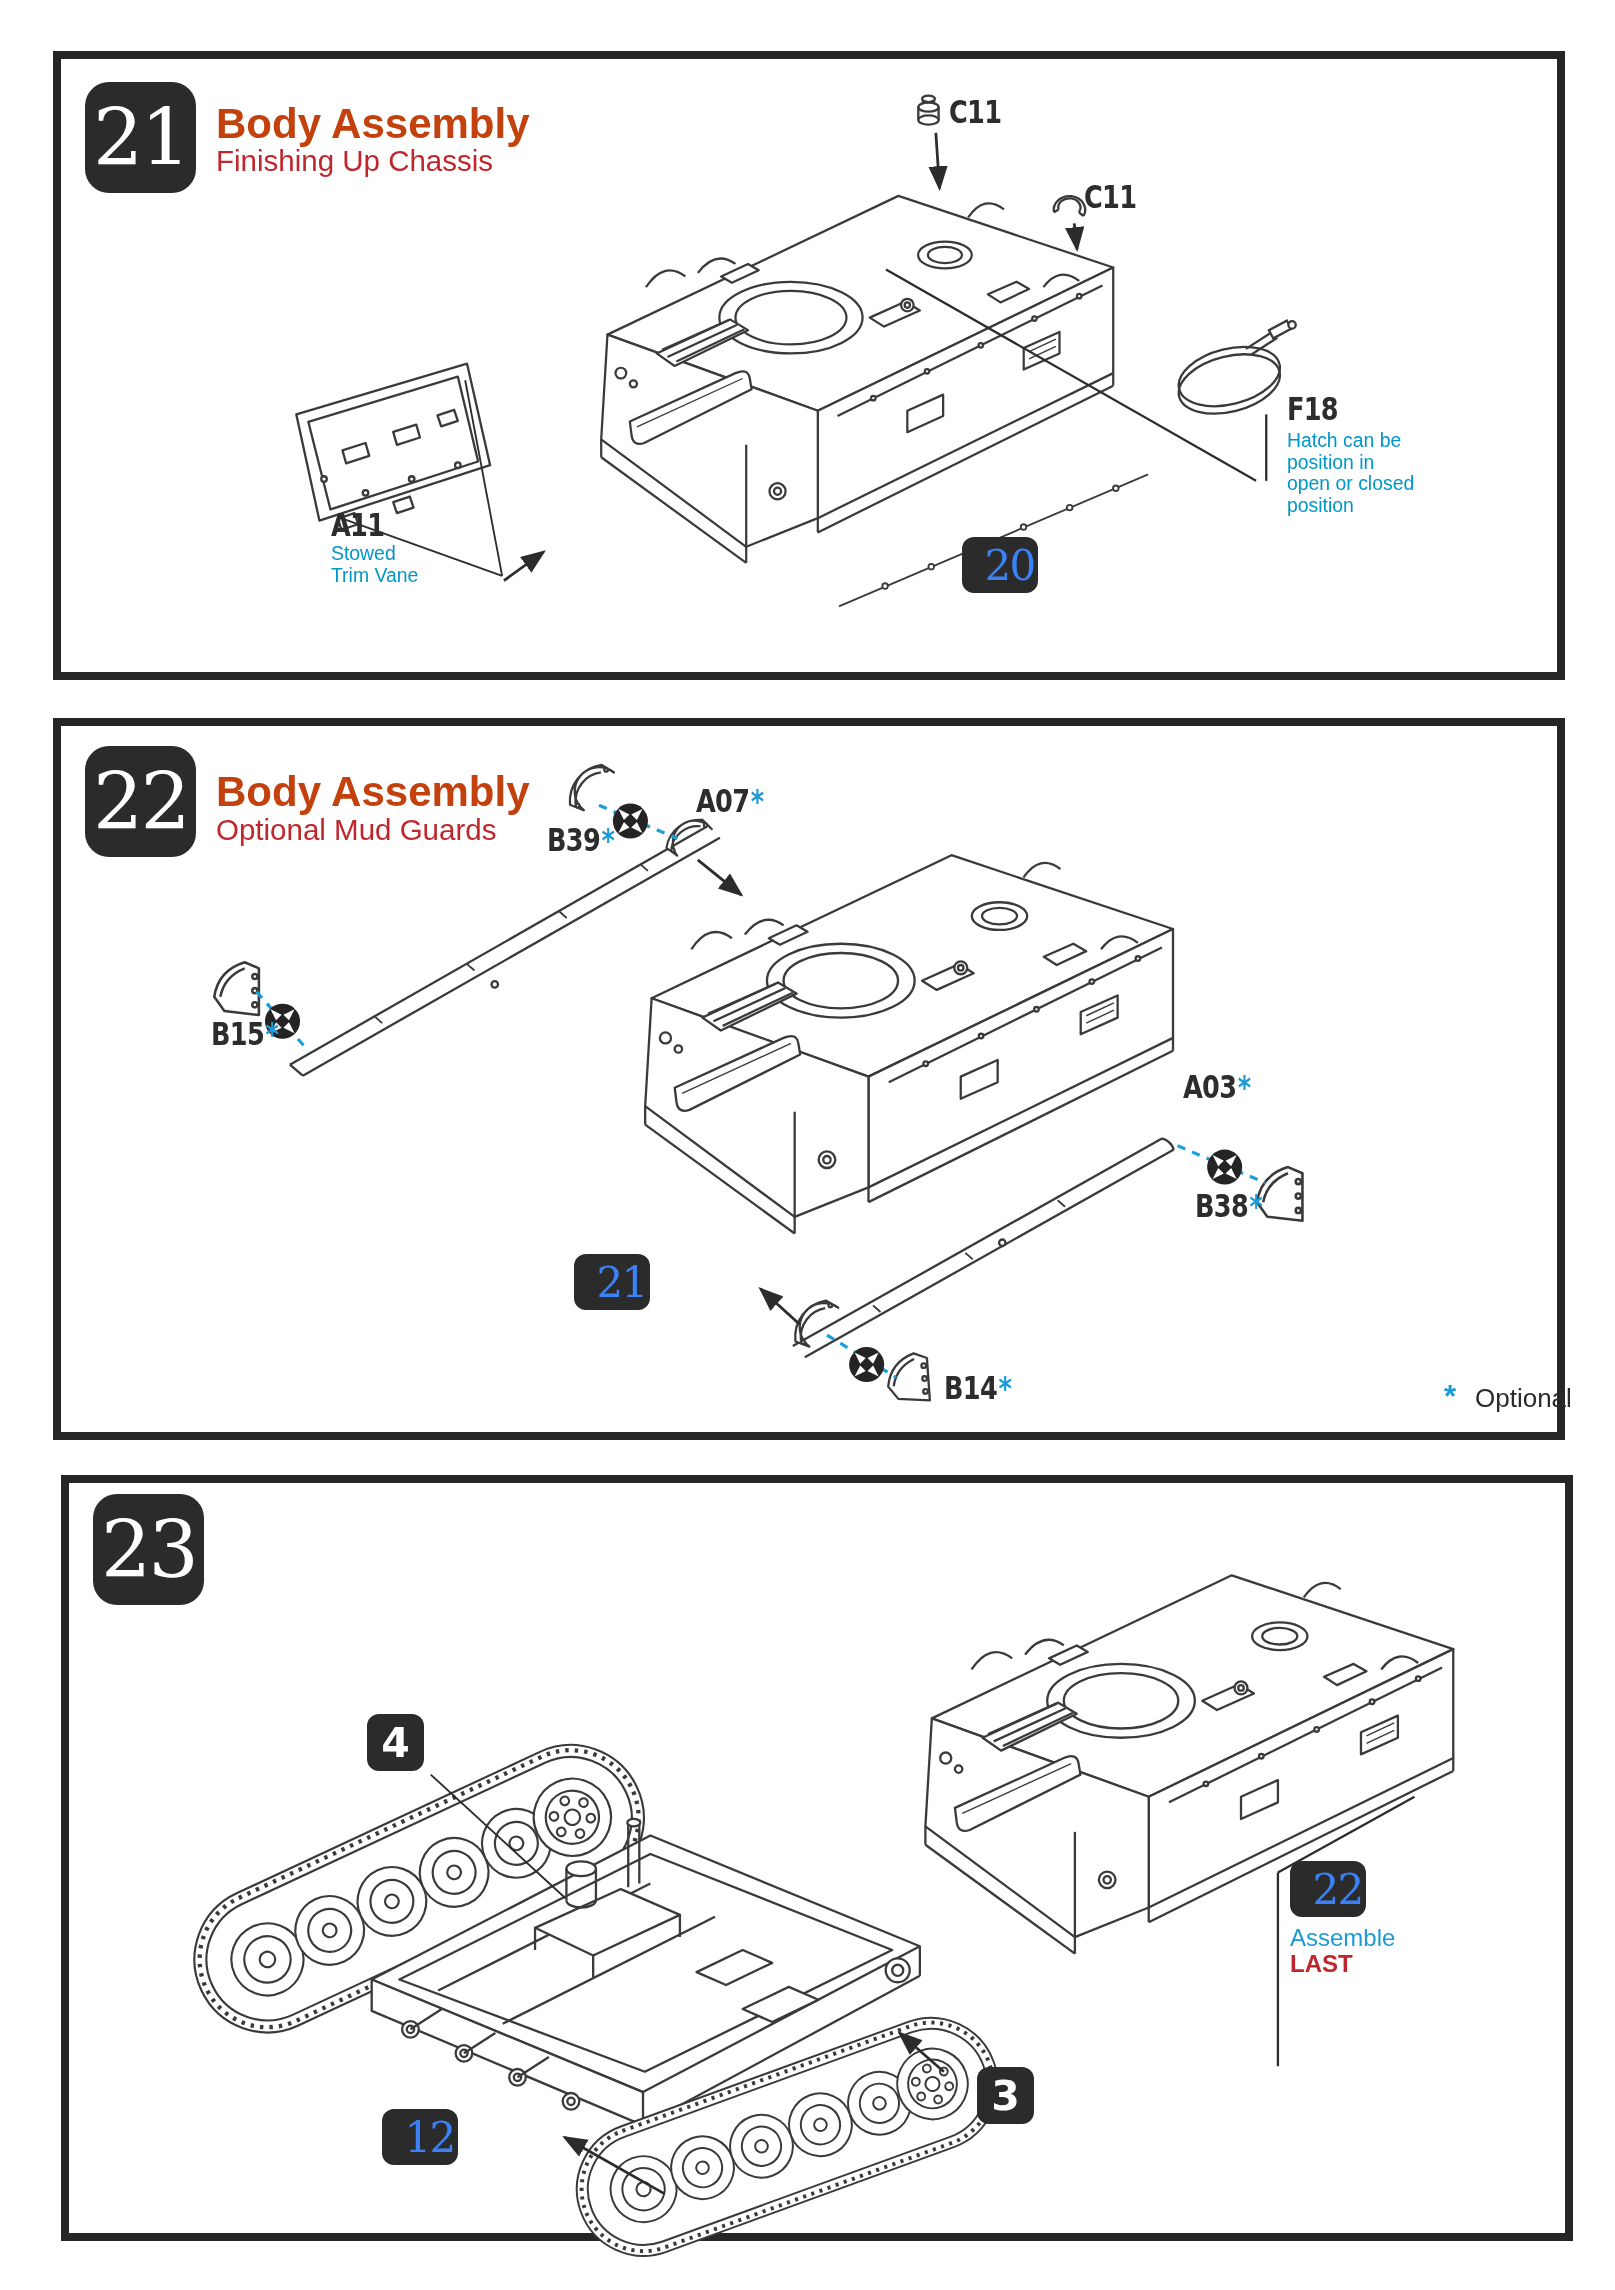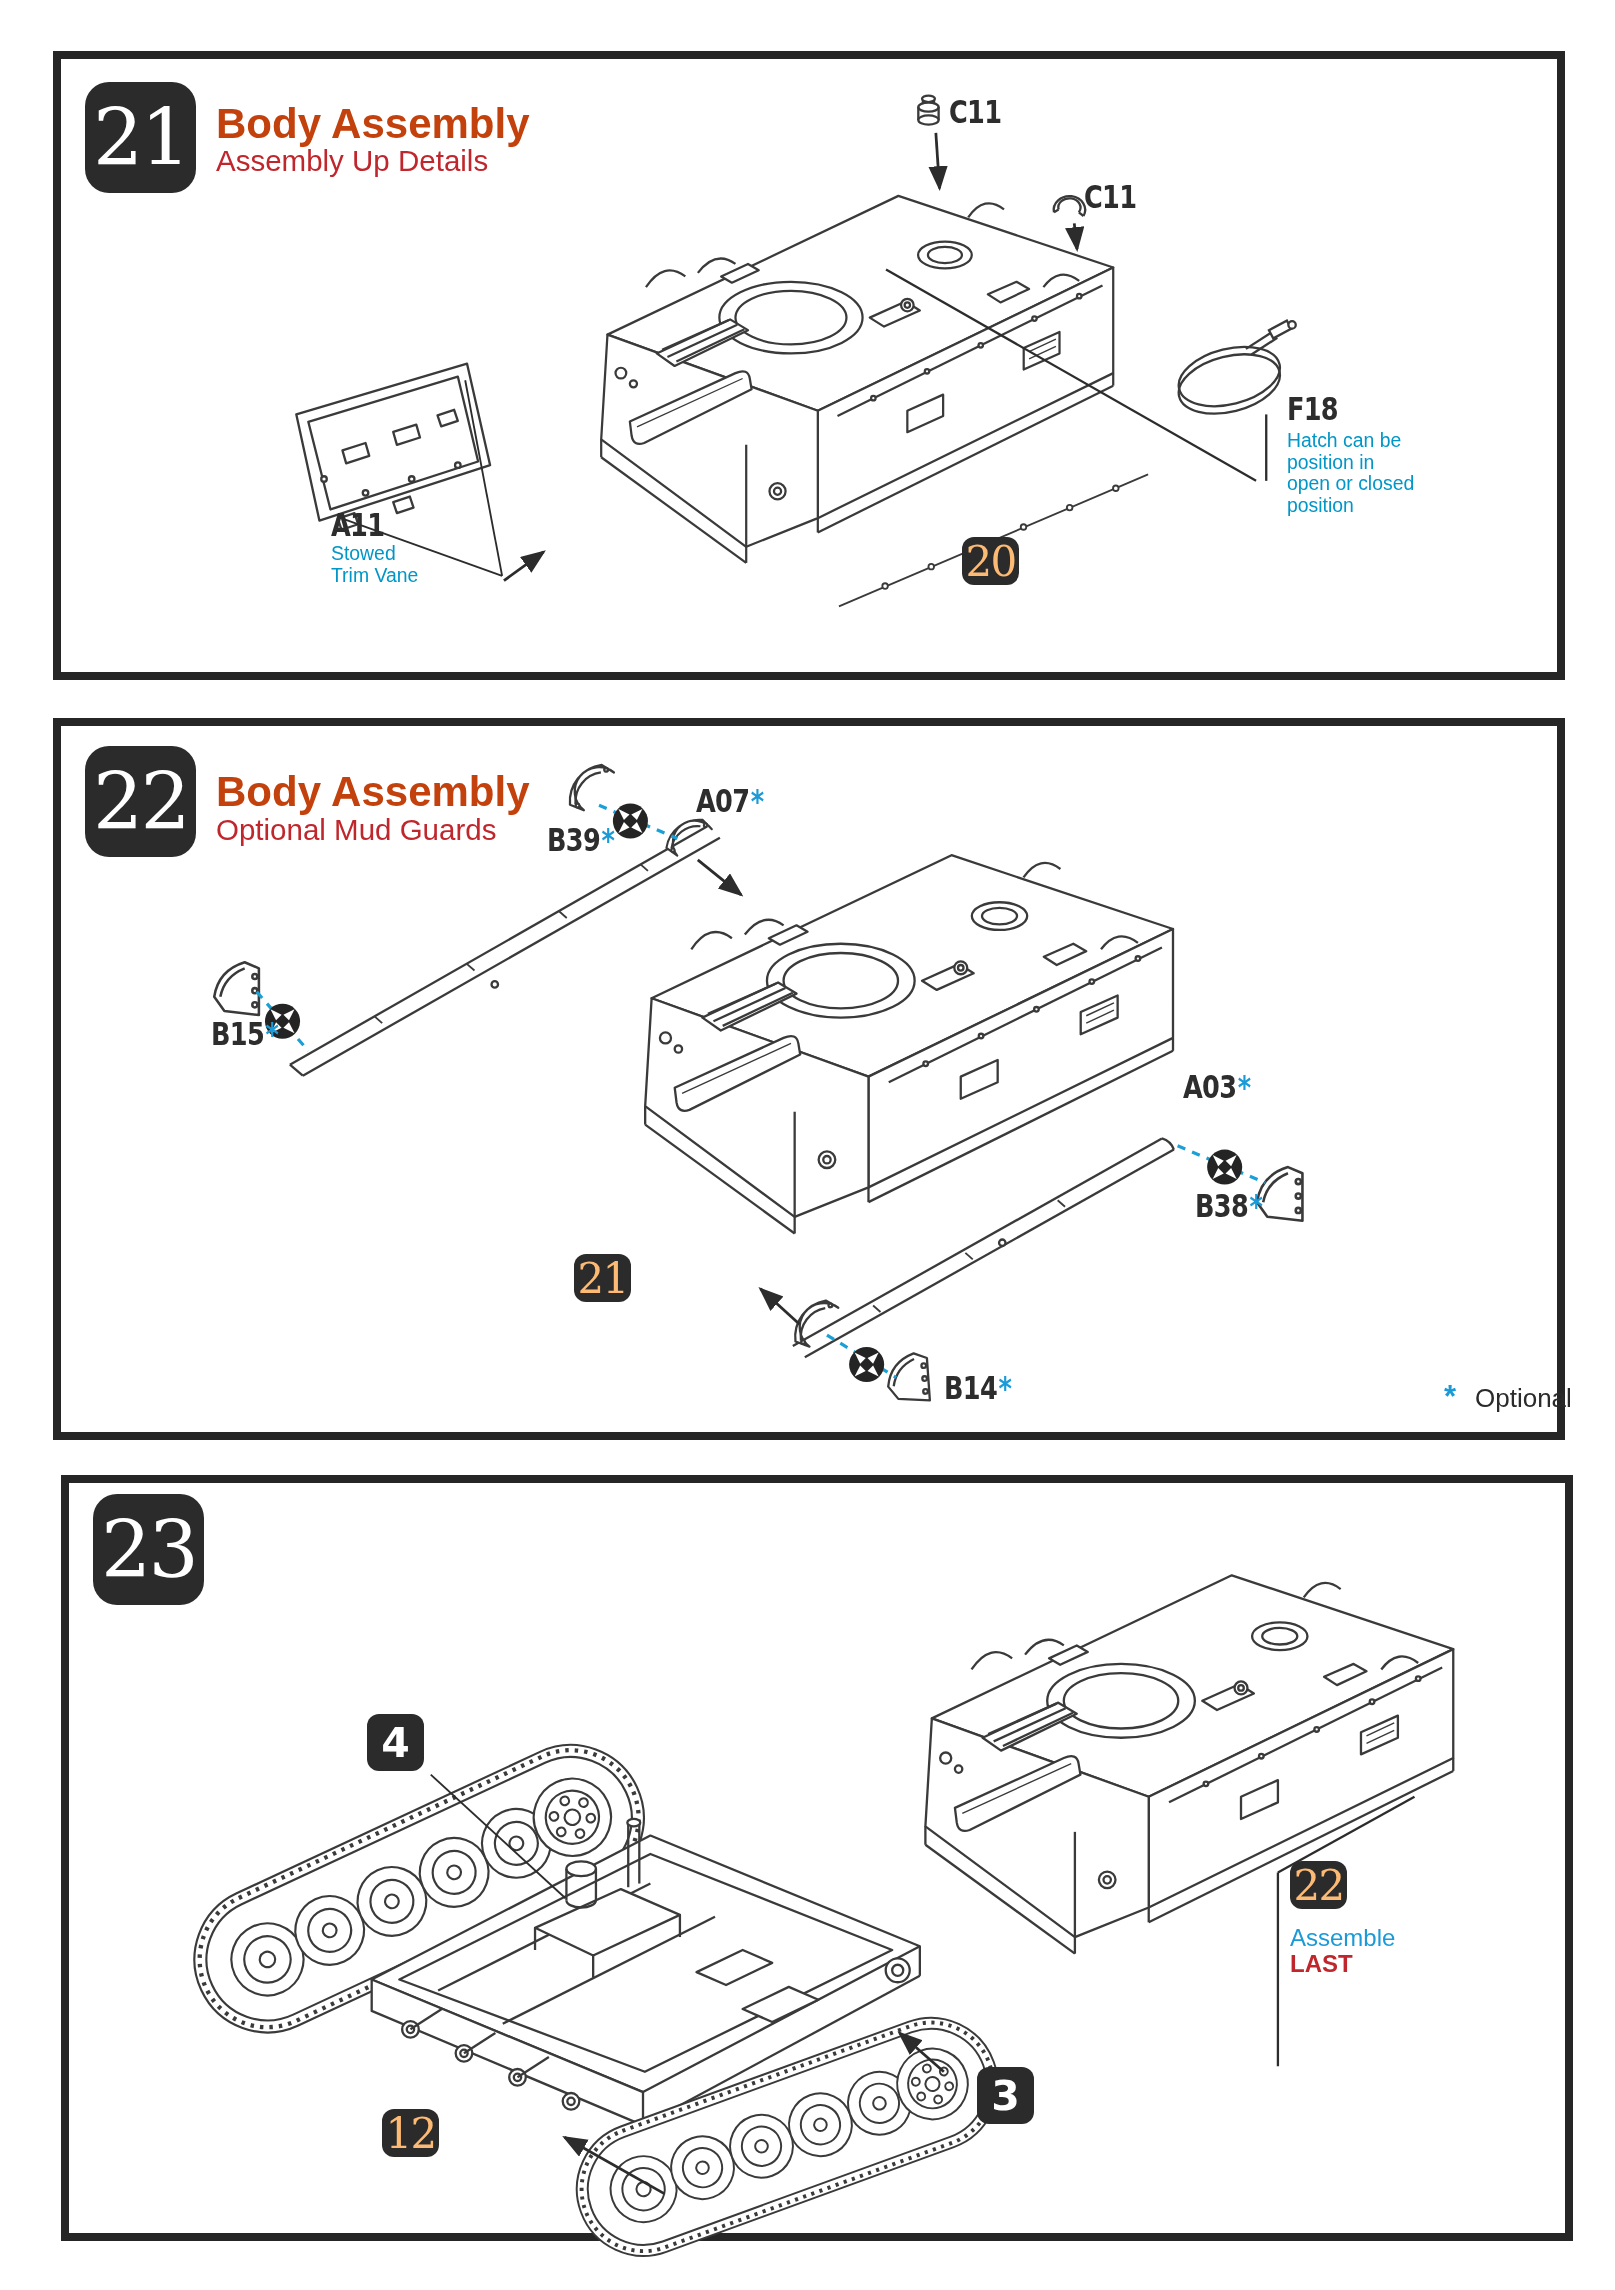--- a/index.html
+++ b/index.html
@@ -17,23 +17,23 @@
       display:flex;align-items:center;justify-content:center;letter-spacing:-2.8px;}
   .panel-title{position:absolute;left:155px;font:700 42px "Liberation Sans",sans-serif;
       color:#c2410c;white-space:nowrap;}
   .panel-sub{position:absolute;left:155px;font:400 29.5px "Liberation Sans",sans-serif;
       color:#c0272d;white-space:nowrap;}
   .part-label{position:absolute;font:700 32px "DejaVu Sans",sans-serif;color:#2d2d2d;
       letter-spacing:-0.9px;transform:scaleX(.8);transform-origin:0 0;white-space:nowrap;line-height:1;}
   .star{color:#1b9ad7;margin-left:1.8px;}
   .cyan-note{position:absolute;font:400 19.4px "Liberation Sans",sans-serif;color:#0096c8;
       line-height:1.12;}
-  .ref-badge{position:absolute;width:57px;height:48px;background:#2b2b2b;border-radius:12px;
-      color:#fdba74;font:400 42px "DejaVu Serif",serif;display:flex;align-items:center;
-      justify-content:center;letter-spacing:-1.8px;}
+  .ref-badge{position:absolute;width:57px;height:56px;background:#2b2b2b;border-radius:12px;
+      color:#3b82f6;font:400 42px "DejaVu Serif",serif;display:flex;align-items:center;
+      justify-content:center;letter-spacing:-1.8px;padding-left:19px;}
   .num-badge{position:absolute;width:57px;height:57px;background:#2b2b2b;border-radius:12px;
       color:#fff;font:600 41px "DejaVu Sans",sans-serif;display:flex;align-items:center;
       justify-content:center;}
   .footnote{position:absolute;font:400 26px "Liberation Sans",sans-serif;color:#2b2b2b;text-align:right;}
   .footnote-star{position:absolute;font:700 31px "Liberation Sans",sans-serif;color:#1b9ad7;}
   .asm-blue{position:absolute;font:400 24px "Liberation Sans",sans-serif;color:#1b9ad7;}
   .asm-red{position:absolute;font:700 24px "Liberation Sans",sans-serif;color:#c0272d;}
   .defs-holder{position:absolute;width:0;height:0;overflow:hidden;}
 </style>
 </head>
@@ -240,21 +240,21 @@
         <circle cx="943" cy="550" r="3"></circle>
       <circle cx="993" cy="529" r="3"></circle>
         <circle cx="1043" cy="507" r="3"></circle>
       <circle cx="1093" cy="486" r="3"></circle>
         <circle cx="1143" cy="465" r="3"></circle>
     </g>
   </svg>
 
   <div class="step-badge" style="top:23px">21</div>
   <div class="panel-title" style="top:41px">Body Assembly</div>
-  <div class="panel-sub" style="top:85px">Assembly Up Details</div>
+  <div class="panel-sub" style="top:85px">Finishing Up Chassis</div>
 
   <div class="part-label" style="left:888px;top:37px">C11</div>
   <div class="part-label" style="left:1023px;top:122px">C11</div>
   <div class="part-label" style="left:1226px;top:334px">F18</div>
   <div class="cyan-note" style="left:1226px;top:371px;width:131px">Hatch can be position in open or closed position</div>
   <div class="part-label" style="left:270px;top:450px">A11</div>
   <div class="cyan-note" style="left:270px;top:484px;width:92px">Stowed Trim Vane</div>
   <div class="ref-badge" style="left:901px;top:478px">20</div>
 </section>
 

